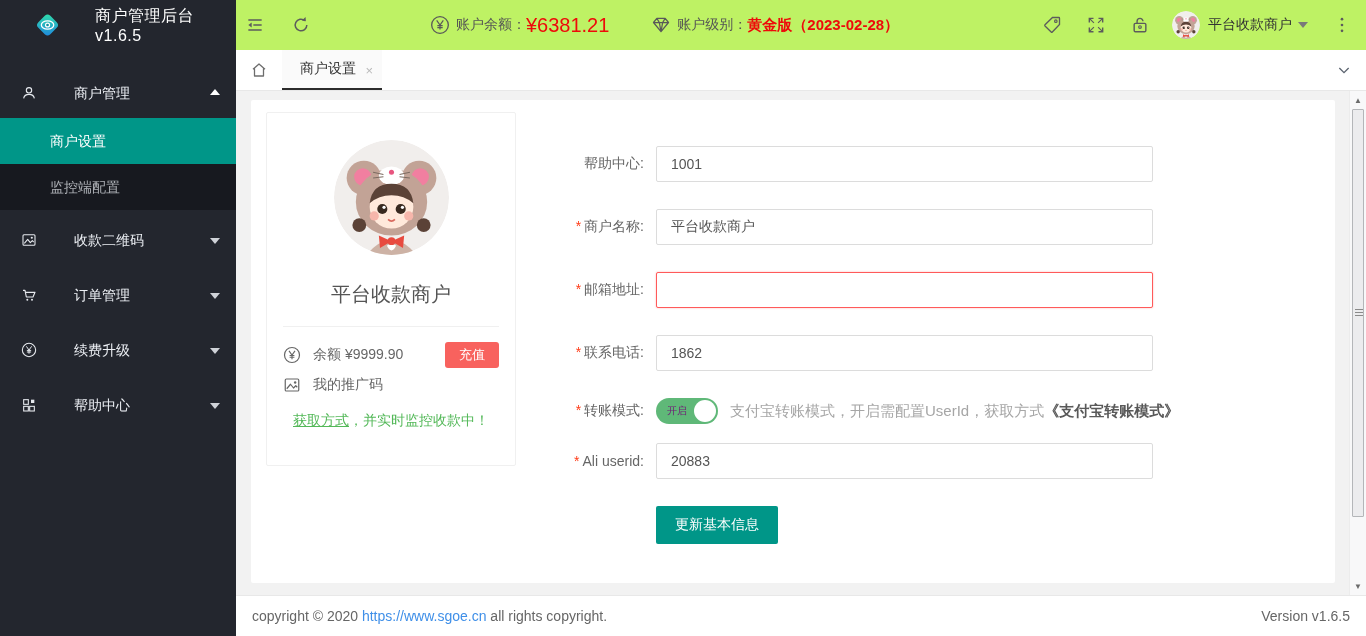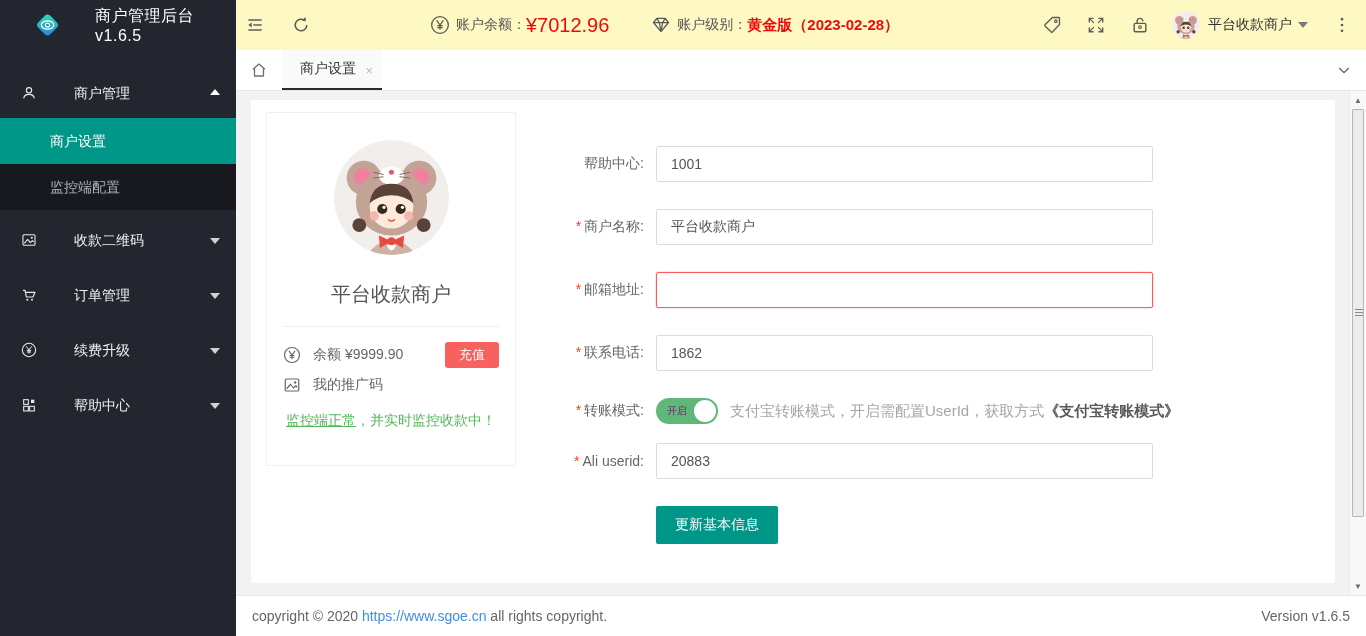--- a/index.html
+++ b/index.html
@@ -18,21 +18,21 @@
   .m-item .mi { position:absolute; left:21px; top:17px; width:16px; height:16px; }
   .m-item .ml { display:block; padding-left:74px; font-size:14px; }
   .caret { position:absolute; right:16px; top:23px; width:0; height:0; border-left:5px solid transparent; border-right:5px solid transparent; }
   .caret.down { border-top:6px solid #cfd2d8; }
   .caret.up { border-bottom:6px solid #ffffff; top:21px; }
   .submenu { background:#17191f; }
   .s-item { height:46px; line-height:46px; padding-left:50px; color:#aeb1b6; font-size:14px; cursor:pointer; }
   .s-item.active { background:#009688; color:#ffffff; }
 
   
-  .topbar { position:absolute; left:236px; top:0; right:0; height:50px; background:#fef9c3; display:flex; align-items:center; padding:0 14px 0 9px; }
+  .topbar { position:absolute; left:236px; top:0; right:0; height:50px; background:#bef264; display:flex; align-items:center; padding:0 14px 0 9px; }
   .tb-ic { width:20px; height:20px; color:#5c5c5c; cursor:pointer; flex:0 0 auto; }
   .tb-gap { margin-left:26px; }
   .acct { display:flex; align-items:center; margin-left:auto; }
   .acct .lab { color:#555; font-size:14px; margin-left:6px; }
   .balance-val { color:#ee0a0a; font-size:20px; }
   .level-val { color:#ee0a0a; font-size:15px; font-weight:bold; }
   .lvl-gap { margin-left:42px; }
   .right-tools { display:flex; align-items:center; margin-left:auto; }
   .right-tools .tb-ic { margin-left:24px; }
   .user-chip { display:flex; align-items:center; margin-left:22px; cursor:pointer; }
@@ -227,21 +227,21 @@
     <svg class="tb-ic tb-gap" viewBox="0 0 24 24">
       <path d="M19 12 a7 7 0 1 1 -2.4 -5.3" fill="none" stroke="currentColor" stroke-width="1.8"></path>
       <path d="M17.5 2.5 L17.8 7.5 L13 6.5 Z" fill="currentColor"></path>
     </svg>
 
     <div class="acct">
       <svg class="tb-ic" style="color:#595959" viewBox="0 0 24 24">
           <use href="#sym-yen"></use>
         </svg>
       <span class="lab">账户余额：</span>
-      <span class="balance-val">¥7012.96</span>
+      <span class="balance-val">¥6381.21</span>
     </div>
     <div class="acct lvl-gap" style="margin-left:42px">
       <svg class="tb-ic" style="color:#595959" viewBox="0 0 24 24">
           <use href="#sym-gem"></use>
         </svg>
       <span class="lab">账户级别：</span>
       <span class="level-val">黄金版（2023-02-28）</span>
     </div>
 
     <div class="right-tools">
@@ -312,21 +312,21 @@
             <button class="mini-btn">充值</button>
           </div>
           <div class="pf-row">
             <svg class="ri" viewBox="0 0 24 24">
                 <use href="#sym-image"></use>
               </svg>
             <span>我的推广码</span>
           </div>
         </div>
         <div class="pf-status">
-          <span class="ulink">监控端正常</span><span>，并实时监控收款中！</span>
+          <span class="ulink">获取方式</span><span>，并实时监控收款中！</span>
         </div>
       </section>
 
       <section class="form">
 
         <div class="f-row">
           <label class="f-label"><span>帮助中心:</span></label>
           <input class="f-input" value="1001" style="">
         </div>
 

